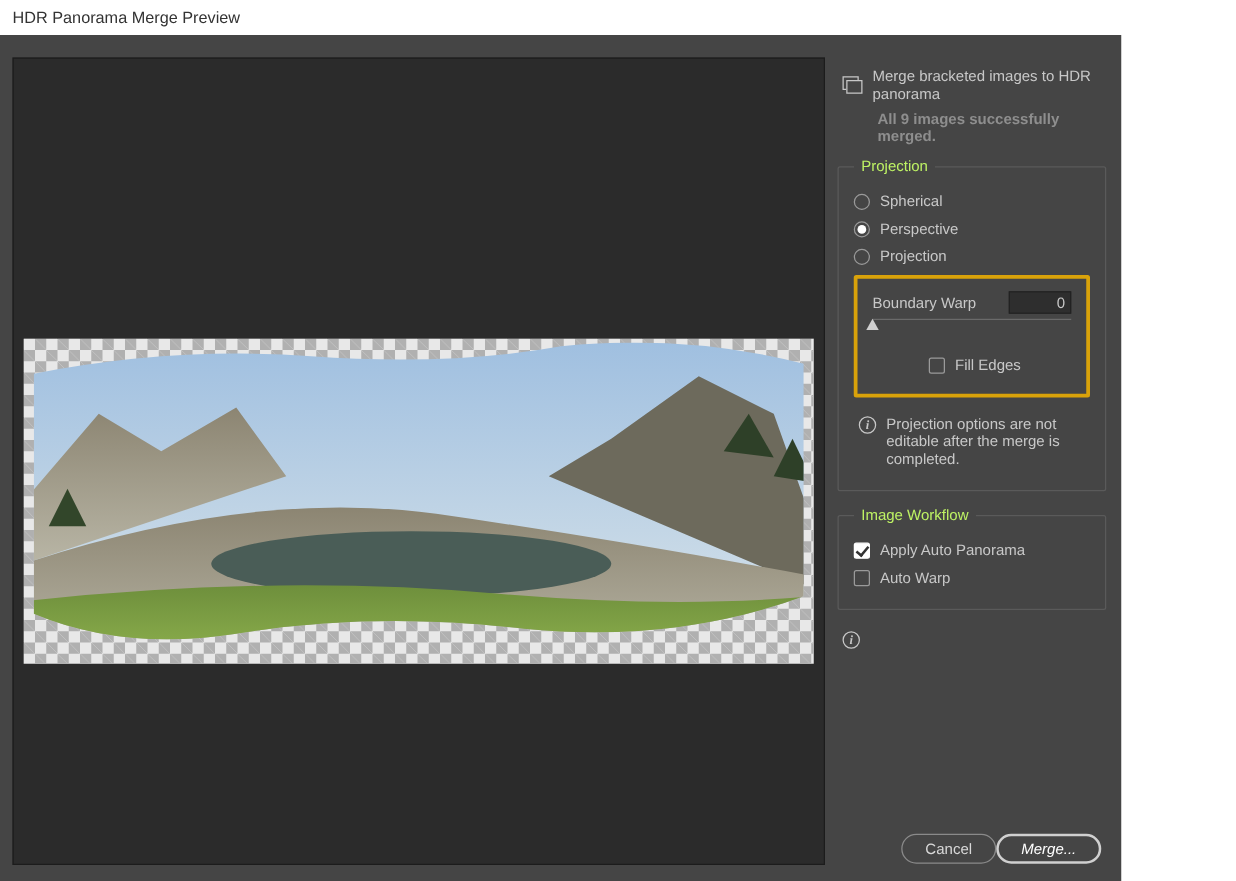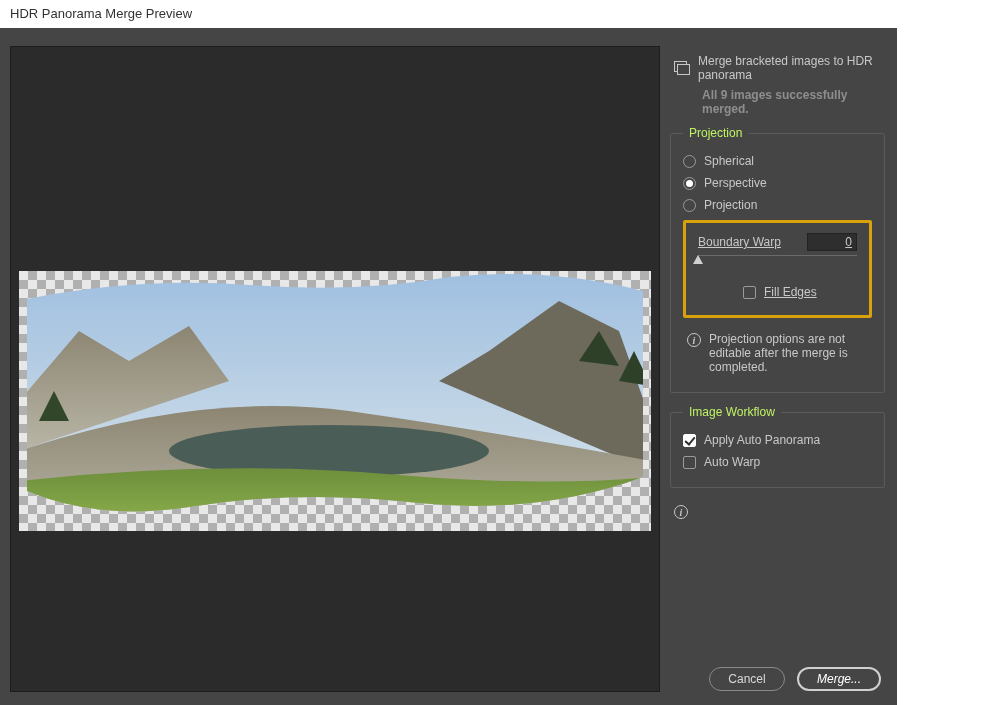--- a/index.html
+++ b/index.html
@@ -95,21 +95,20 @@
     content:""; position:absolute; left:3px; top:0px;
     width:4px; height:8px; border:solid #333;
     border-width:0 2px 2px 0; transform:rotate(40deg);
   }
 
   .highlight-box {
     border:3px solid #d9a20a;
     border-radius:2px;
     padding:10px 12px 12px 12px;
     margin:4px 0 10px 0;
-    text-decoration:underline;
   }
   .bw-row { display:flex; align-items:center; justify-content:space-between; }
   .bw-value {
     width:50px; background:#2e2e2e; border:1px solid #222;
     color:#c8c8c8; text-align:right; padding:1px 4px; font-size:12px;
   }
   .slider {
     position:relative; height:14px; margin-top:4px;
     border-top:1px solid #6a6a6a;
   }
@@ -127,21 +126,21 @@
   }
   .info-icon {
     width:14px; height:14px; flex:none; border:1.5px solid #c8c8c8;
     border-radius:50%; display:flex; align-items:center; justify-content:center;
     font-size:10px; font-weight:bold; color:#c8c8c8; margin-top:1px;
     font-family: Georgia, serif; font-style: italic;
   }
 
   .footer {
     position:absolute; right:16px; bottom:14px;
-    display:flex; gap:12px;
+    display:flex; 
   }
   .btn {
     min-width:76px; padding:4px 18px;
     border:1.5px solid #8a8a8a; border-radius:13px;
     background:transparent; color:#d8d8d8; text-align:center;
     font-size:12px;
   }
   .btn.primary { border-color:#d0d0d0; color:#fff; border-width:2px; padding:3px 18px;font-style:italic;}
   
   .stack-icon {

